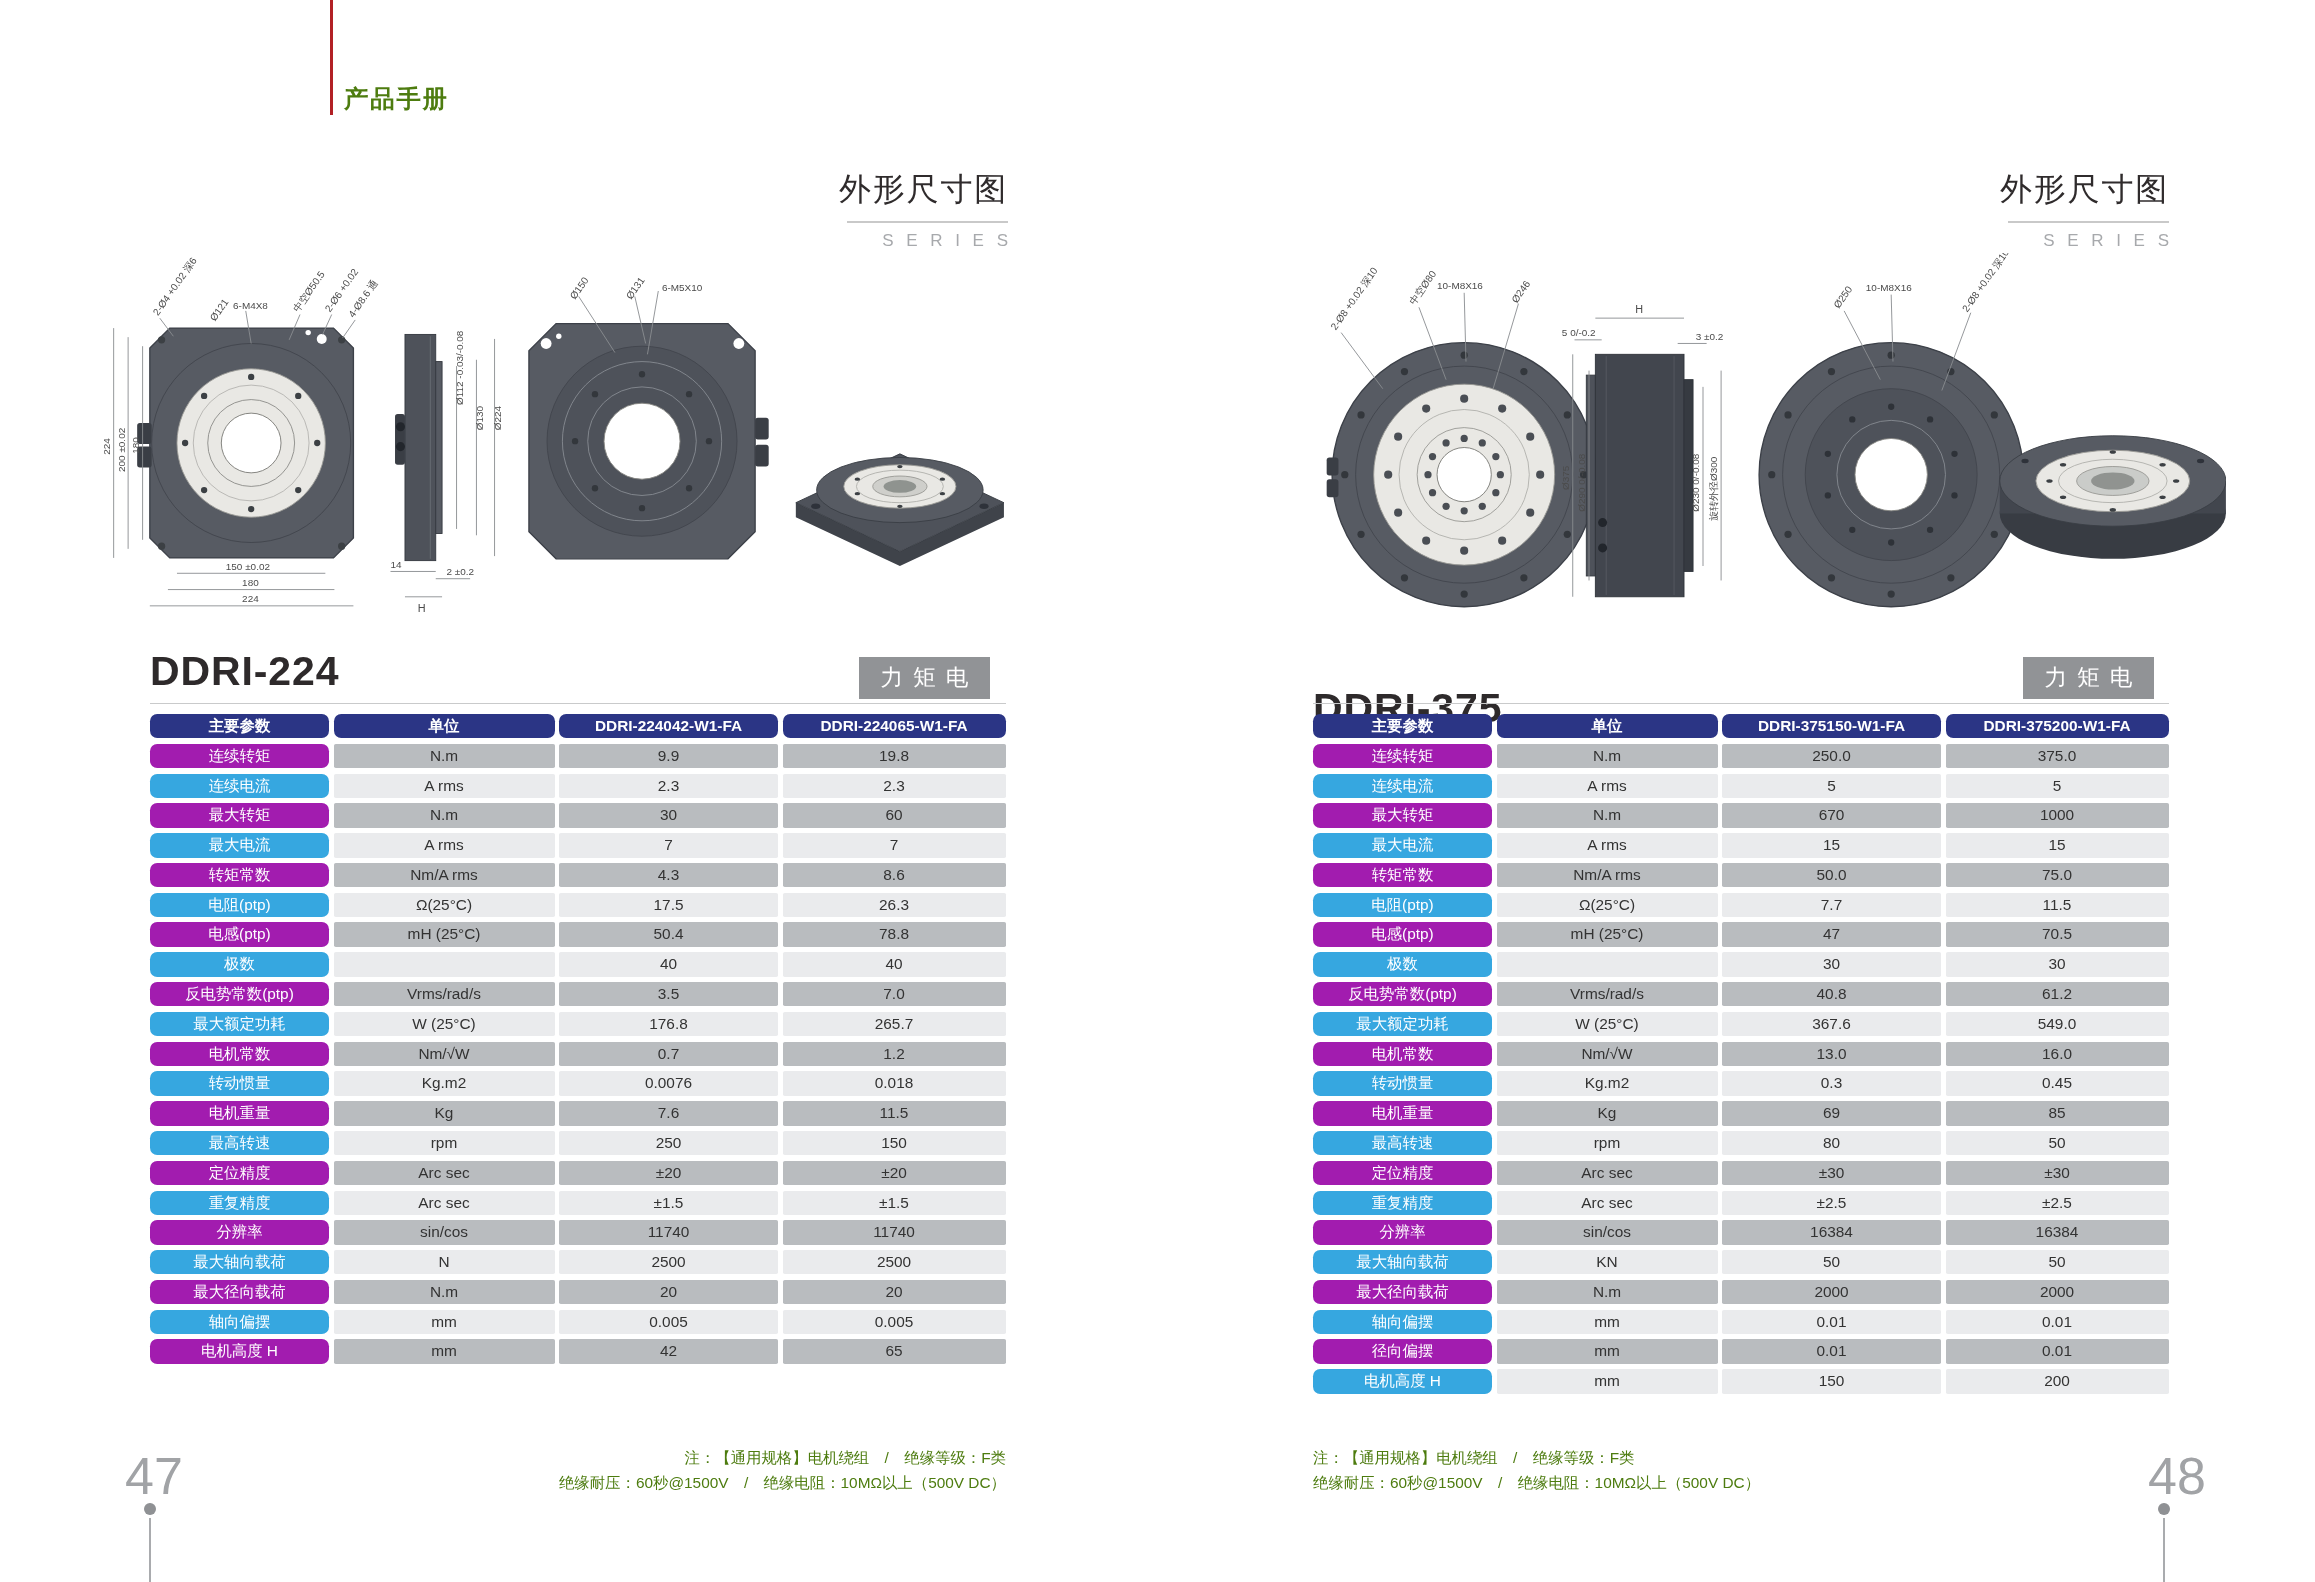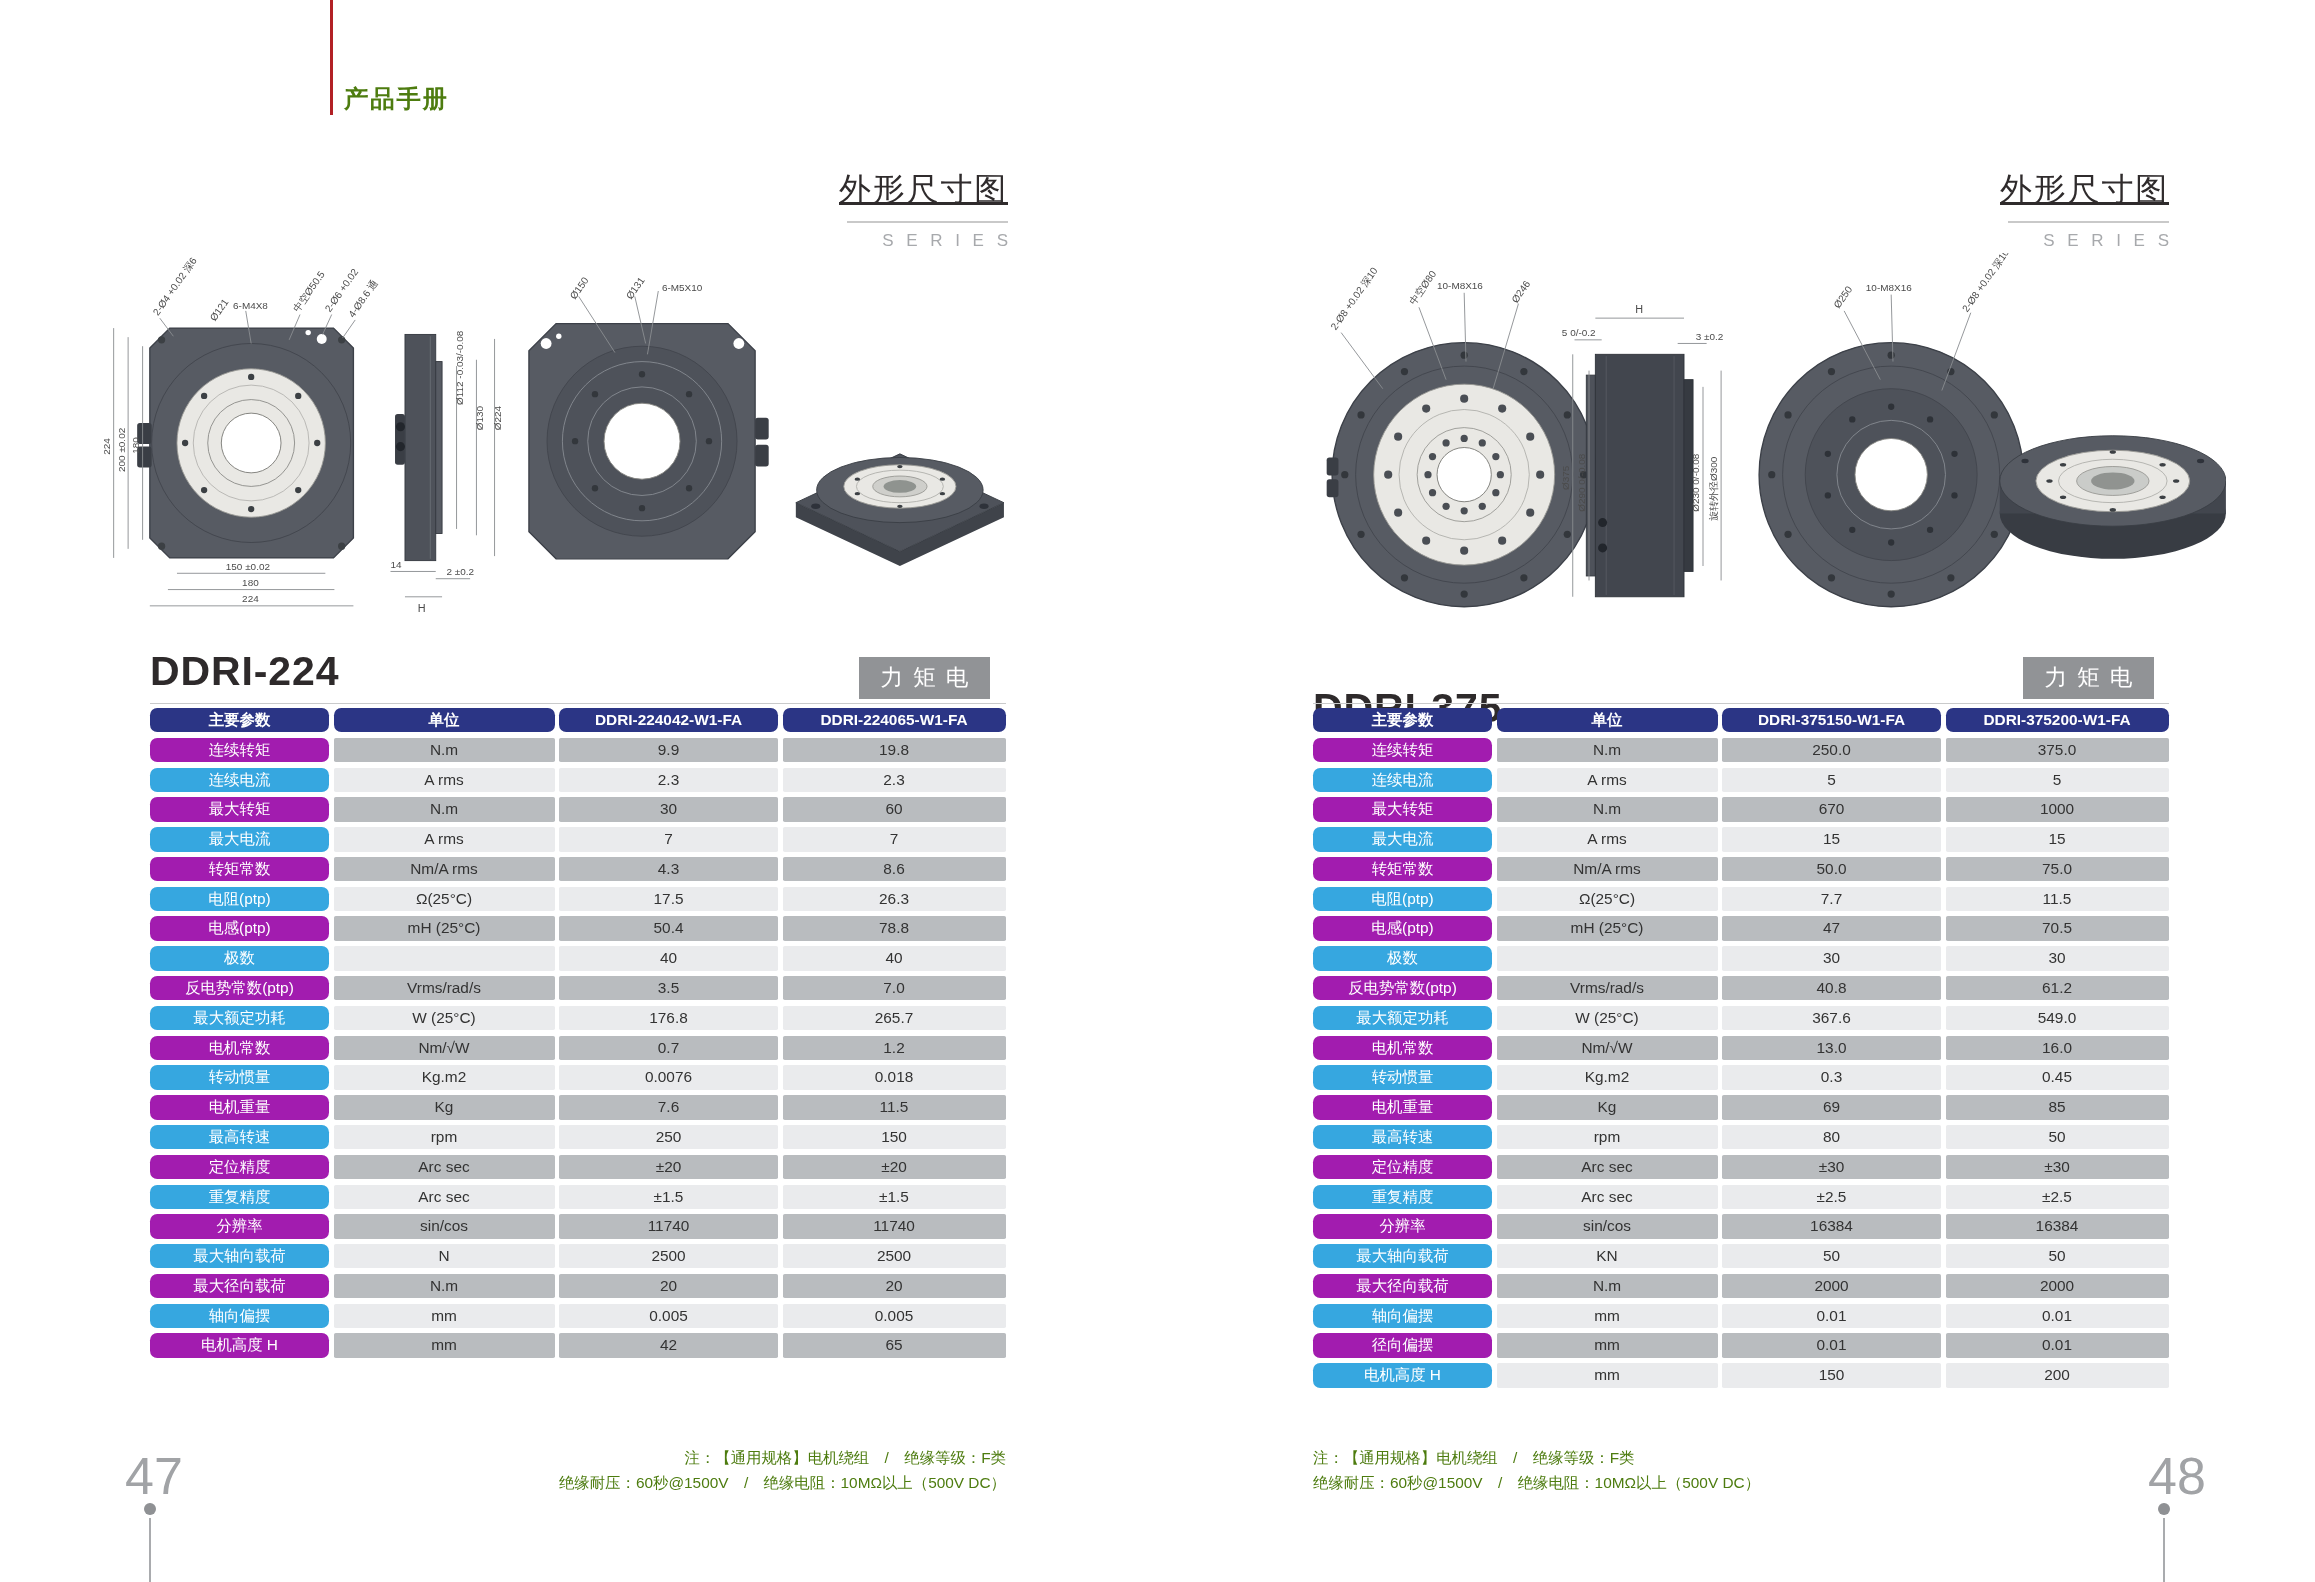--- a/index.html
+++ b/index.html
@@ -5,32 +5,32 @@
   html,body{margin:0;padding:0;background:#fff;}
   body{font-family:"Liberation Sans","DejaVu Sans",sans-serif;}
   #sheet{position:relative;width:2316px;height:1582px;background:#ffffff;overflow:hidden;}
 
   
   #brand-line{position:absolute;left:330px;top:0;width:2.7px;height:115px;background:#b22025;}
   #brand-text{position:absolute;left:344px;top:83px;font-size:24.4px;font-weight:600;color:#4d7c0f;letter-spacing:1.8px;}
 
   
   .dim-heading{position:absolute;width:237px;text-align:right;}
-  .dim-heading .t{font-size:32px;color:#2f2b2c;letter-spacing:1.8px;font-weight:500;text-decoration:underline;}
+  .dim-heading .t{font-size:32px;color:#2f2b2c;letter-spacing:1.8px;font-weight:500;}
   .dim-heading .rule{width:161px;height:1.8px;background:#c9c9c9;margin:9px 0 8.1px auto;}
   .dim-heading .s{font-size:17px;color:#a7a9ac;letter-spacing:12.7px;margin-right:-12.7px;font-weight:400;}
 
   
   .model-title{position:absolute;font-size:41px;font-weight:600;color:#2e2a2b;letter-spacing:0.9px;}
   .type-badge{position:absolute;width:131px;height:42px;line-height:42px;background:#919396;color:#fff;
     font-size:22.6px;text-align:center;letter-spacing:10px;text-indent:10px;}
   .title-rule{position:absolute;width:856px;height:0.9px;background:#c9cacb;}
 
   
-  .spec-table{position:absolute;display:flex;flex-direction:column;row-gap:5.4px;width:856px;}
+  .spec-table{position:absolute;display:flex;flex-direction:column;row-gap:5.4px;width:856px;margin-top:6px;}
   .trow{display:grid;grid-template-columns:179px 221px 219px 223px;column-gap:4.5px;}
   .cell{height:24.4px;line-height:24.4px;font-size:15.4px;text-align:center;overflow:hidden;white-space:nowrap;}
   .hcell{background:#2b3585;color:#fff;border-radius:7.2px;font-weight:600;}
   .pill{color:#fff;border-radius:7.2px;font-weight:500;}
   .odd  .pill{background:#a21caf;}
   .even .pill{background:#36a7e0;}
   .dcell{color:#333333;border-radius:1.8px;}
   .odd  .dcell{background:#b9bcbf;}
   .even .dcell{background:#eaebed;}
 

